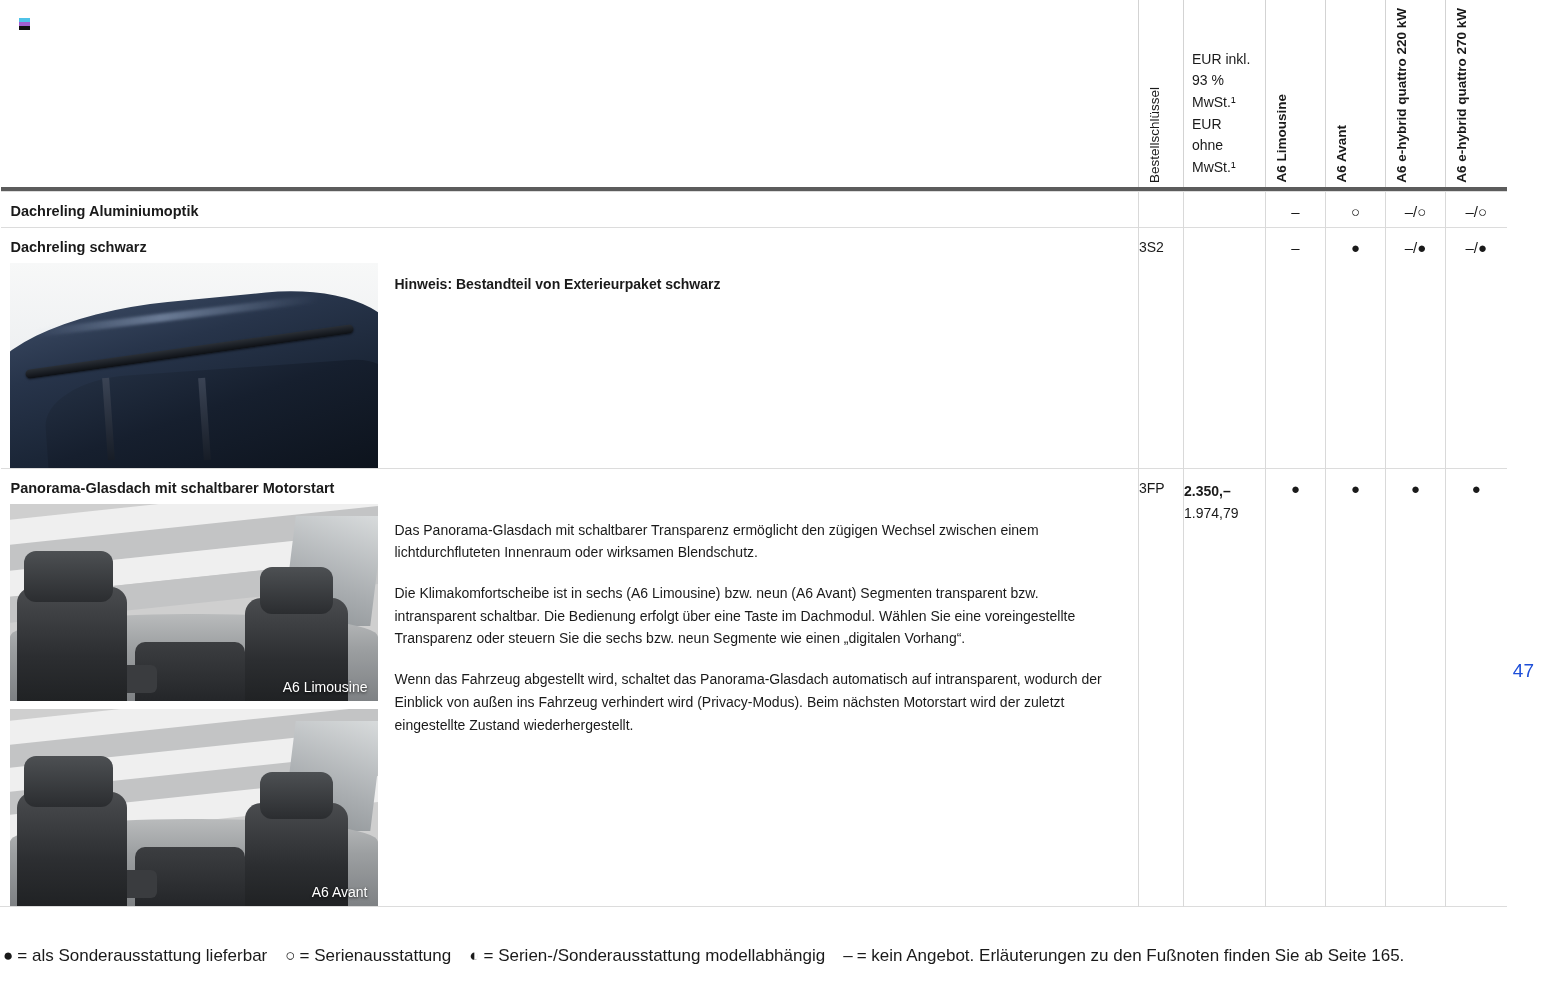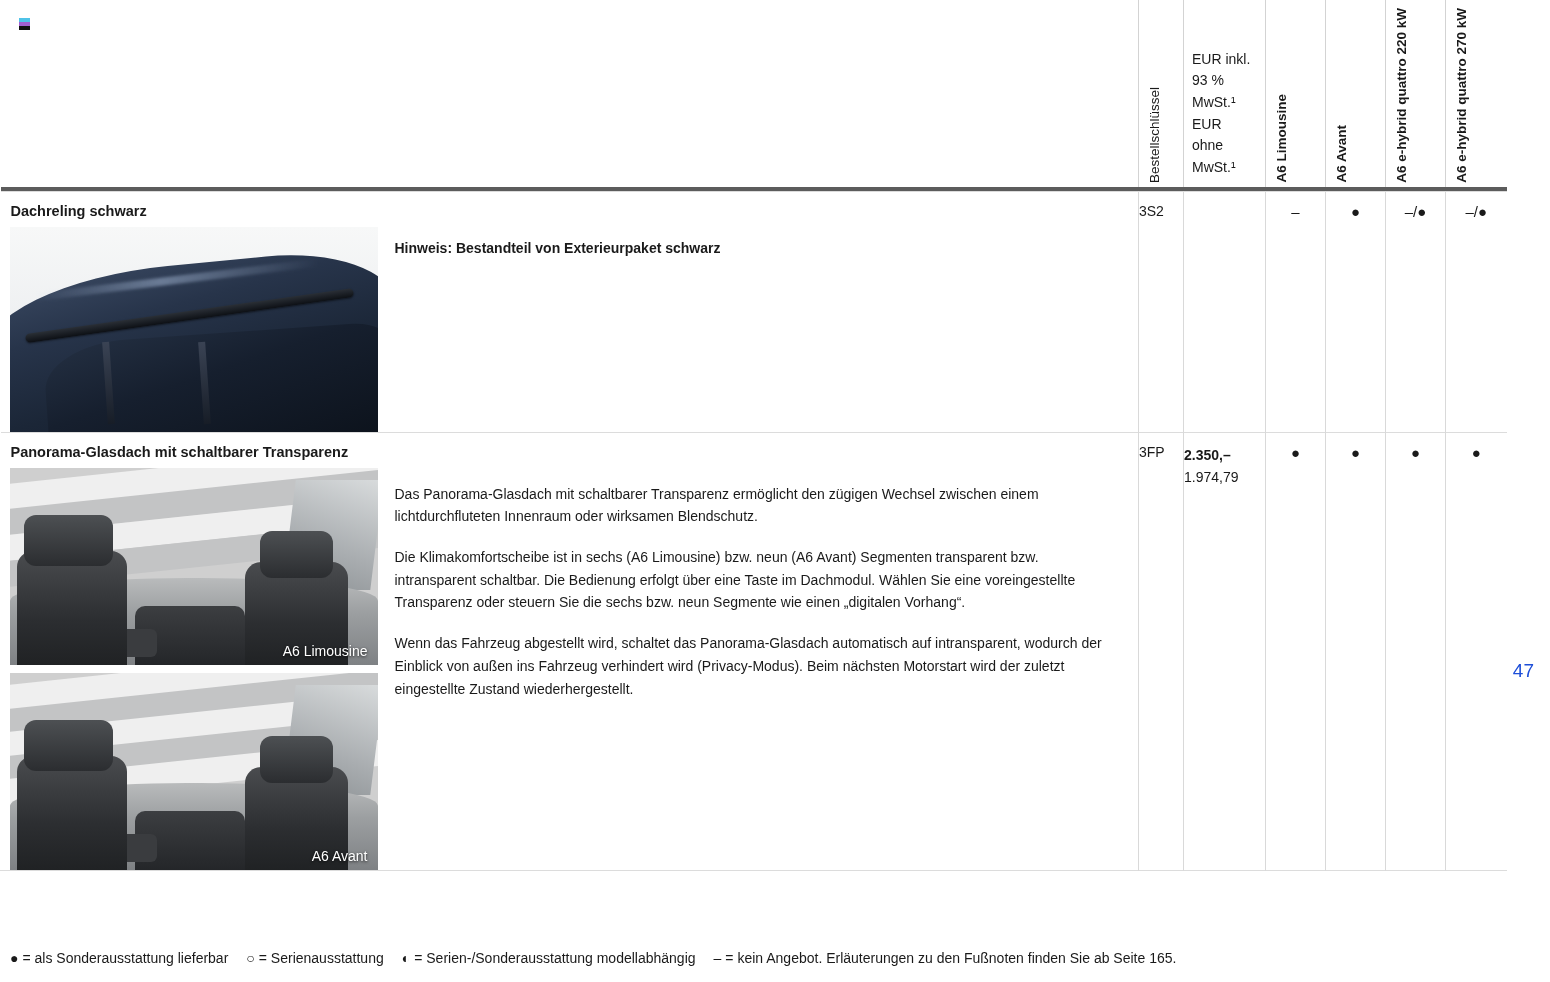--- a/index.html
+++ b/index.html
@@ -190,22 +190,22 @@
     background:linear-gradient(180deg,#3c3e41,#242629);
     border-radius:10px 10px 0 0;
   }
   .int-console {
     position:absolute; left:26%; bottom:4%; width:14%; height:14%;
     background:#3a3c3f; border-radius:6px;
   }
 
   
   .legend {
-    position:absolute; left:10px; bottom:16px;
-    font-size:14px; color:#1a1a1a;
+    position:absolute; left:3px; bottom:16px;
+    font-size:17px; color:#1a1a1a;
     white-space:nowrap;
   }
   .legend .g { margin-right:4px; }
   .legend .grp { margin-right:18px; }
 </style>
 </head>
 <body>
 
 <div class="colorbar">
   <i class="cb-cyan"></i>
@@ -256,20 +256,31 @@
     </tr>
     <tr class="hdr-rule-row">
       <td colspan="7">
         <div class="hdr-rule"></div>
       </td>
     </tr>
   </thead>
 
   <tbody>
 
+    <tr class="sep">
+      <td class="desc">
+        <div class="row-title">Dachreling Aluminiumoptik</div>
+      </td>
+      <td class="cell-key"></td>
+      <td class="cell-price"></td>
+      <td class="cell-center">–</td>
+      <td class="cell-center">○</td>
+      <td class="cell-center">–/○</td>
+      <td class="cell-center">–/○</td>
+    </tr>
 
     <tr class="sep">
       <td class="desc">
         <div class="row-title">Dachreling schwarz</div>
         <div class="desc-flex">
           <div class="desc-media">
             <div class="photo photo-roof">
               <div class="roof-sky"></div>
               <div class="roof-body"></div>
               <div class="roof-glass"></div>
@@ -287,21 +298,21 @@
       <td class="cell-key">3S2</td>
       <td class="cell-price"></td>
       <td class="cell-center">–</td>
       <td class="cell-center">●</td>
       <td class="cell-center">–/●</td>
       <td class="cell-center">–/●</td>
     </tr>
 
     <tr class="sep">
       <td class="desc">
-        <div class="row-title">Panorama-Glasdach mit schaltbarer Transparenz</div>
+        <div class="row-title">Panorama-Glasdach mit schaltbarer Motorstart</div>
         <div class="desc-flex">
           <div class="desc-media">
 
             <div class="photo photo-int" style="margin-bottom:8px;">
               <div class="int-roof"></div>
               <div class="int-stripe" style="top:-2%;"></div>
               <div class="int-stripe dark" style="top:11%;"></div>
               <div class="int-stripe" style="top:24%;"></div>
               <div class="int-stripe dark" style="top:37%;"></div>
               <div class="int-window-r"></div>

